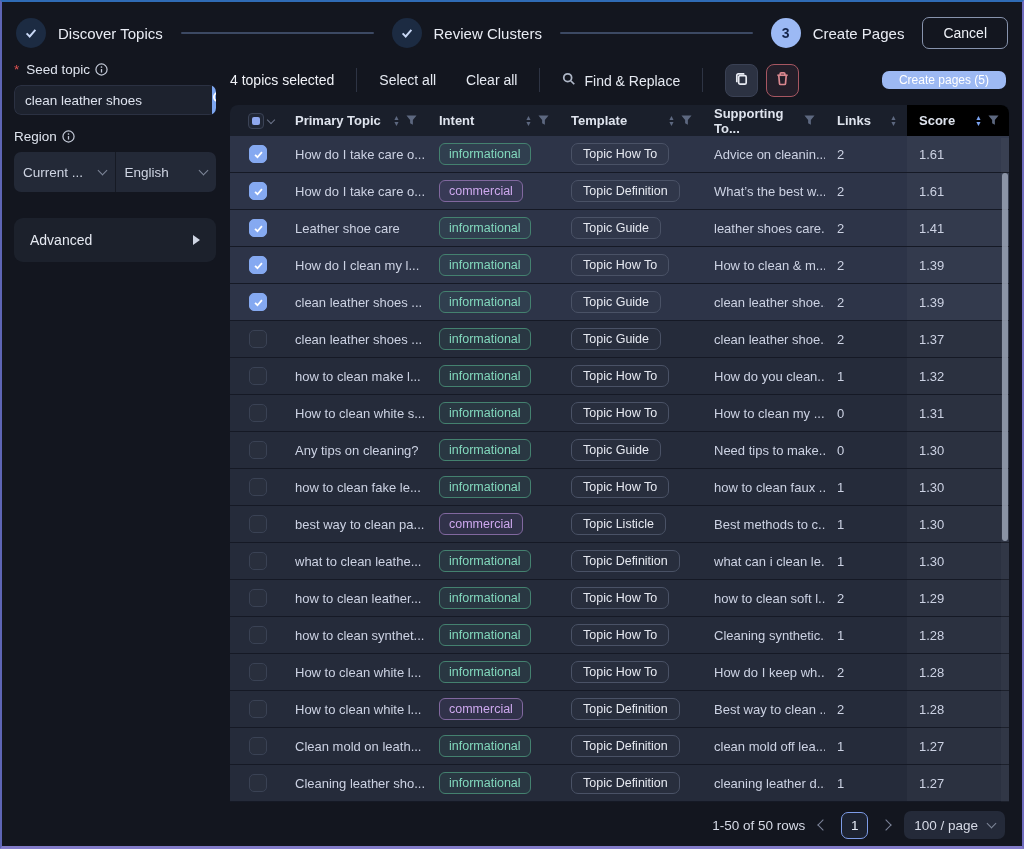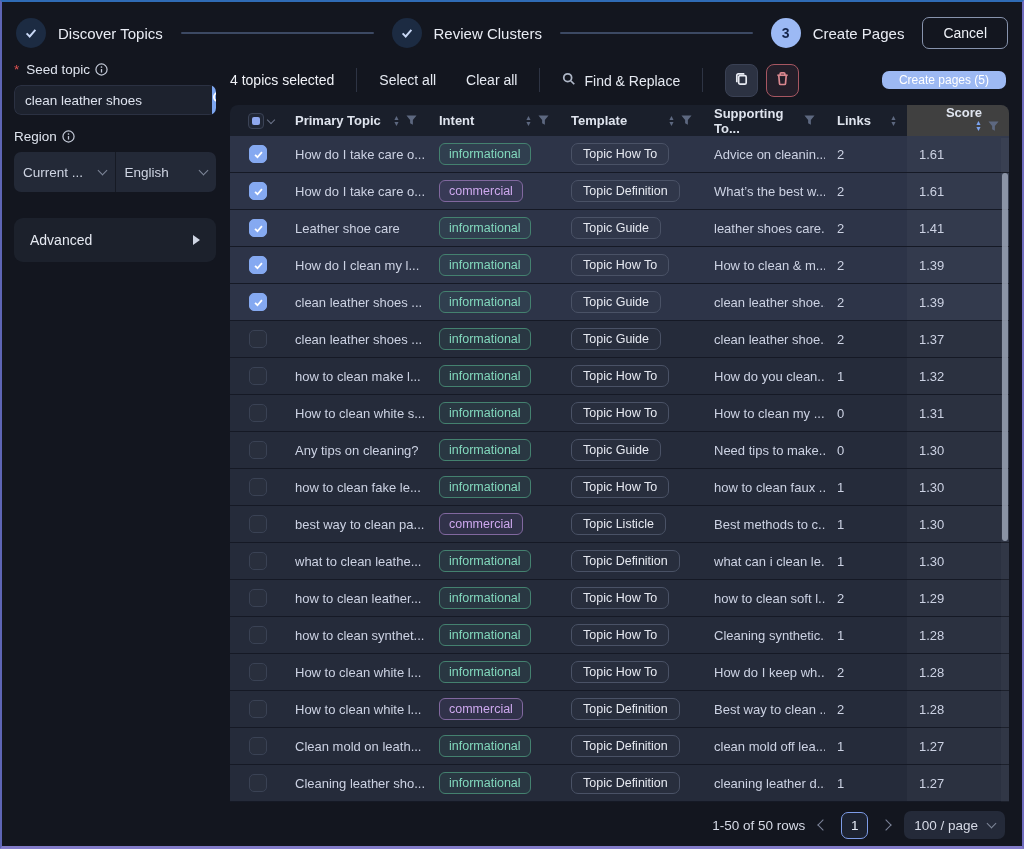--- a/index.html
+++ b/index.html
@@ -92,21 +92,21 @@
   .sorts { display:flex; flex-direction:column; line-height:6px; font-size:7px; color:#5d6880; letter-spacing:0; }
   .sorts.active { color:#7ba3f0; }
   .funnel svg { width:11px; height:11px; fill:#5d6880; display:block; }
   .col-check { width:53px; flex:0 0 auto; }
   .col-topic { width:144px; flex:0 0 auto; }
   .col-intent { width:132px; flex:0 0 auto; }
   .col-template { width:143px; flex:0 0 auto; }
   .col-support { width:123px; flex:0 0 auto; }
   .col-links { width:82px; flex:0 0 auto; }
   .col-score { flex:1; }
-  .th.col-score { background:#404040; border-radius:0 8px 0 0;flex-direction:column; }
+  .th.col-score { background:#000000; border-radius:0 8px 0 0; }
 
   .hdr-cb-wrap { display:flex; align-items:center; gap:4px; padding-left:6px; }
   .hdr-cb { width:16px; height:16px; border-radius:4px; background:#202634; border:1px solid #3b4356; display:flex; align-items:center; justify-content:center; }
   .hdr-cb-inner { width:8px; height:8px; border-radius:2px; background:#8fa8ee; }
   .hdr-chev { width:6px; height:6px; border-right:1.4px solid #6b7389; border-bottom:1.4px solid #6b7389; transform:rotate(45deg); margin-top:-2px; }
 
   .tbody { }
   .tr { display:flex; align-items:center; height:37px; background:#252b3a; border-bottom:1px solid #151925; }
   .tr.selected { background:#2d3448; }
   .td { font-size:13px; color:#ccd2e3; padding-left:12px; white-space:nowrap; overflow:hidden; }

